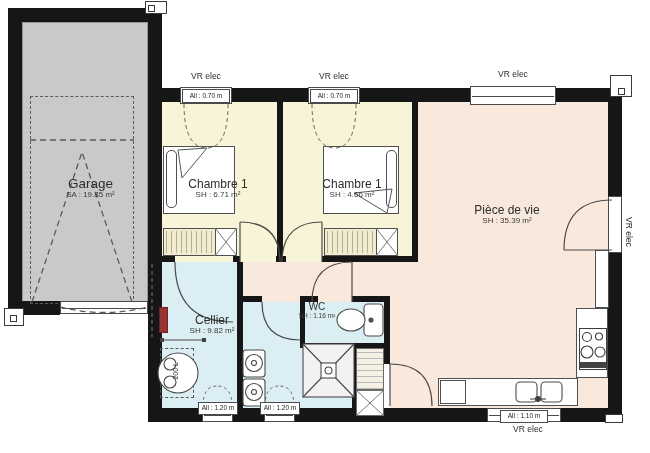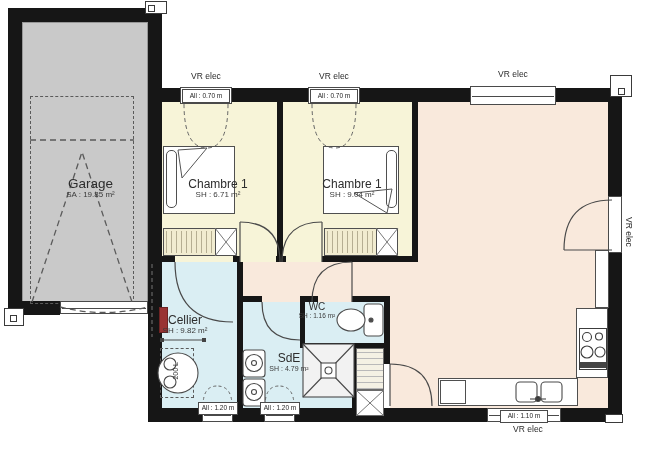--- a/index.html
+++ b/index.html
@@ -265,28 +265,28 @@
   <div class="lbl big" style="left:38px;top:176px;width:105px;">
     <span class="nm">Garage</span>
     <span class="ar">SA : 19.85 m²</span>
   </div>
   <div class="lbl" style="left:168px;top:178px;width:100px;">
     <span class="nm">Chambre 1</span>
     <span class="ar">SH : 6.71 m²</span>
   </div>
   <div class="lbl" style="left:302px;top:178px;width:100px;">
     <span class="nm">Chambre 1</span>
-    <span class="ar">SH : 9.04 m²</span>
-  </div>
-  <div class="lbl" style="left:145px;top:314px;width:80px;">
+    <span class="ar">SH : 4.66 m²</span>
+  </div>
+  <div class="lbl" style="left:457px;top:204px;width:100px;">
+    <span class="nm">Pièce de vie</span>
+    <span class="ar">SH : 35.39 m²</span>
+  </div>
+  <div class="lbl" style="left:172px;top:314px;width:80px;">
     <span class="nm">Cellier</span>
     <span class="ar">SH : 9.82 m²</span>
   </div>
   <div class="lbl sm" style="left:291px;top:301px;width:52px;">
     <span class="nm">WC</span>
     <span class="ar">SH : 1.16 m²</span>
   </div>
-  <div class="lbl" style="left:253px;top:352px;width:72px;">
-    <span class="nm">SdE</span>
-    <span class="ar" style="font-size:7px;">SH : 4.79 m²</span>
-  </div>
 
 </div>
 
 </body></html>

